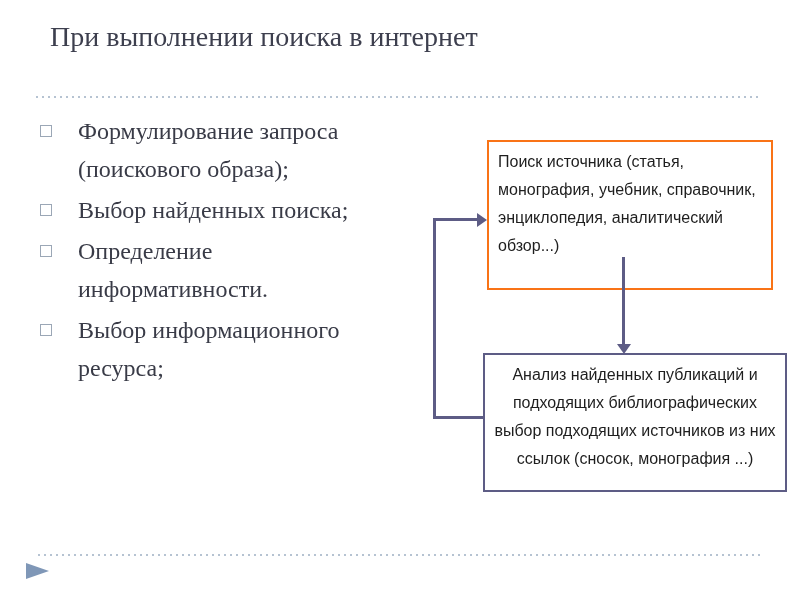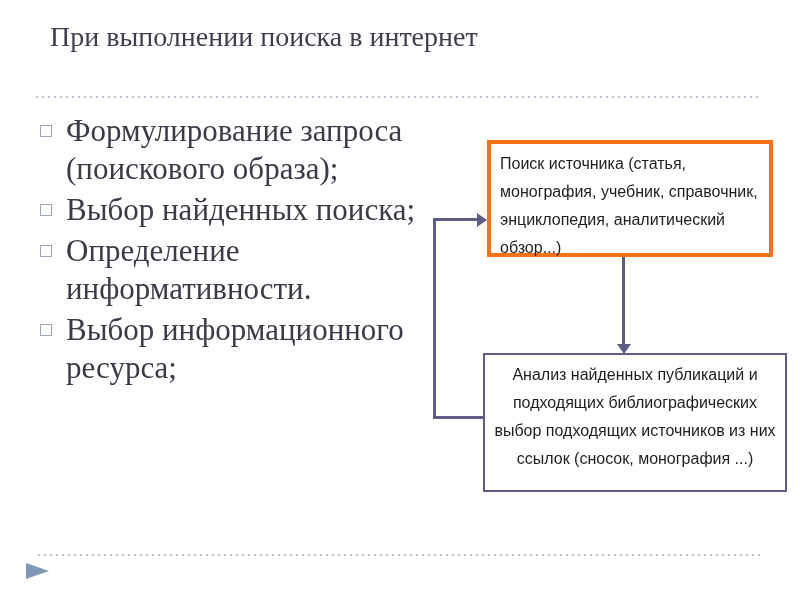--- a/index.html
+++ b/index.html
@@ -41,23 +41,23 @@
     position: absolute;
     left: 40px;
     top: 112px;
     width: 400px;
     margin: 0;
     padding: 0;
     list-style: none;
   }
   .bullet {
     display: flex;
-    gap: 14px;
+    gap: 26px;
     margin-bottom: 3px;
-    font-size: 31px;
+    font-size: 24px;
     line-height: 38px;
     color: #393b47;
     font-family: Liberation Serif, serif;
   }
   .bullet-icon {
     flex: 0 0 auto;
     width: 10px;
     height: 10px;
     border: 1px solid #9ba7b6;
     margin-top: 13px;
@@ -69,21 +69,21 @@
   .box {
     position: absolute;
     box-sizing: border-box;
     background: #ffffff;
     font-family: "Liberation Sans", sans-serif;
     font-size: 16px;
     line-height: 28px;
     color: #1e1e1e;
     padding: 6px 9px;
   }
-  .box1 { left: 487px; top: 140px; width: 286px; height: 117px; border: 4px solid #f97316; }
+  .box1 { left: 487px; top: 140px; width: 286px; height: 150px; border: 2px solid #f97316; }
   .box2 { left: 483px; top: 353px; width: 304px; height: 139px; border: 2px solid #5d5c85; text-align: center; }
 
   
   .line { position: absolute; background: #5d5c85; }
   .down-line   { left: 622px; top: 257px; width: 3px;  height: 88px; }
   .loop-vline  { left: 433px; top: 218px; width: 3px;  height: 201px; }
   .loop-top    { left: 433px; top: 218px; width: 44px; height: 3px; }
   .loop-bottom { left: 433px; top: 416px; width: 50px; height: 3px; }
 
   

